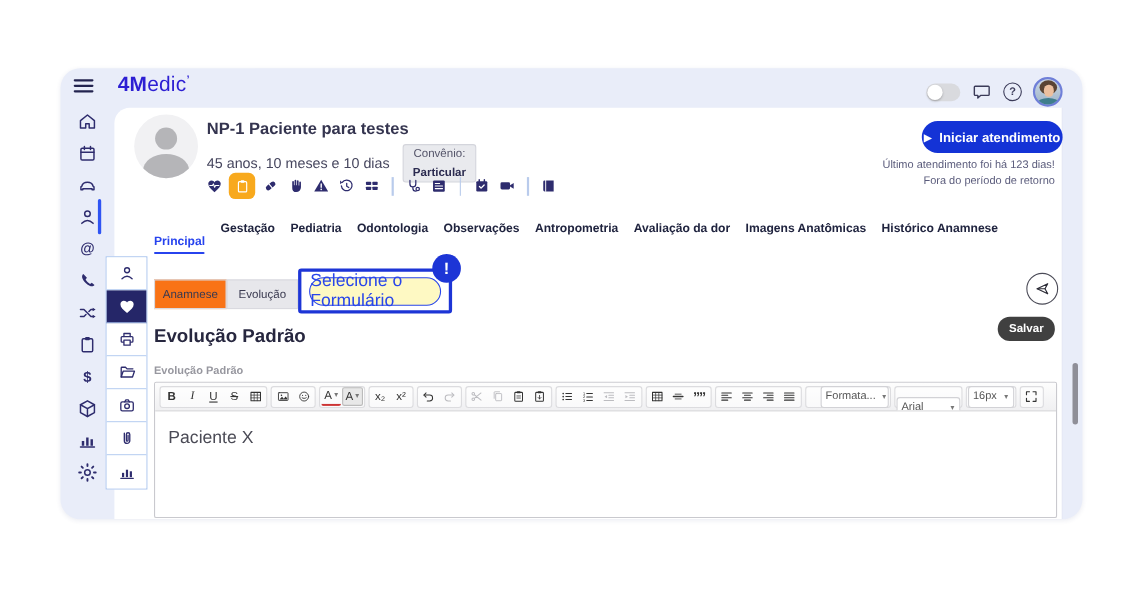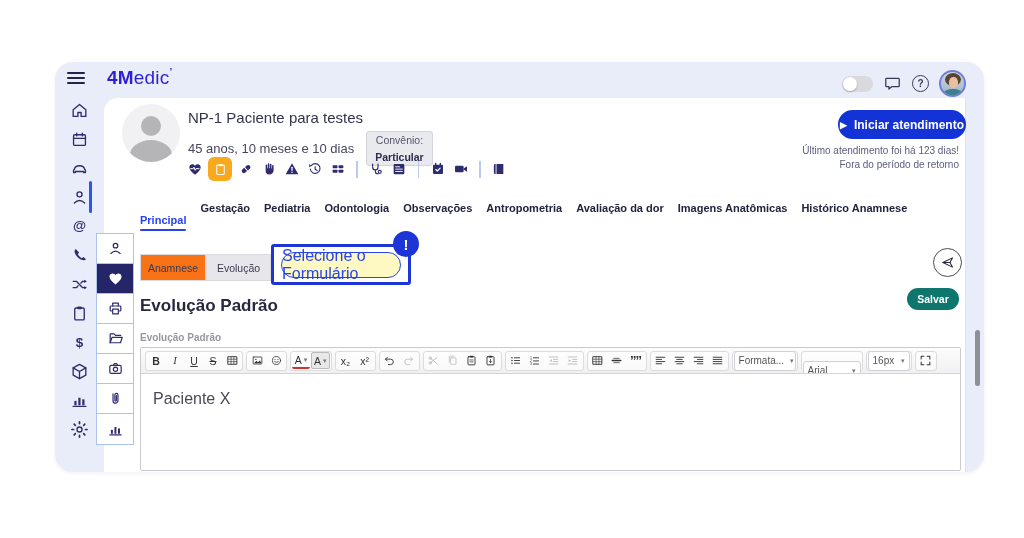--- a/index.html
+++ b/index.html
@@ -48,21 +48,21 @@
   .panel { position:absolute; left:49px; top:36px; width:862px; bottom:0; background:#fff;
            border-radius:14px 0 0 0; border-right:1px solid #dfe3f0; }
 
   
   .scroll-thumb { position:absolute; right:4px; top:268px; width:5px; height:56px; background:#8f8f98; border-radius:3px; cursor:pointer; }
 
   
   .pav { position:absolute; left:18px; top:6px; width:58px; height:58px; border-radius:50%; background:#f1f1f3; overflow:hidden; }
   .pav .head { position:absolute; left:19px; top:12px; width:20px; height:20px; border-radius:50%; background:#b5b5b8; }
   .pav .shoulders { position:absolute; left:8px; top:36px; width:42px; height:30px; border-radius:50%; background:#b5b5b8; }
-  .pname { position:absolute; left:84px; top:11px; font-size:15px; font-weight:400; color:#34344f; }
+  .pname { position:absolute; left:84px; top:11px; font-size:15px; font-weight:700; color:#34344f; }
   .page-row { position:absolute; left:84px; top:33px; display:flex; align-items:center; font-size:13px; color:#46465e;text-align:center; }
   .conv-badge { margin-left:12px; background:#e9eaee; border:1px solid #d4d5dc; border-radius:3px;
                 padding:2px 8px; font-size:10.5px; color:#55556a; display:flex; gap:5px; align-items:center;flex-direction:column; }
   .conv-badge b { color:#2b2b50; font-size:10.5px; }
 
   .pactions { position:absolute; left:81px; top:58px; height:26px; display:flex; align-items:center; gap:4px; }
   .pact { width:19px; height:22px; display:flex; align-items:center; justify-content:center; color:#2e2c6e; cursor:pointer; }
   .pact svg { width:16px; height:16px; }
   .pact.active { width:24px; height:24px; background:#f8a91d; border-radius:6px; color:#fff; }
   .pact.active svg { width:15px; height:15px; }
@@ -88,21 +88,21 @@
   .subtab.evolucao { left:102px; width:65px; background:#e7e7eb; }
   .hl-rect { position:absolute; left:167px; top:146px; width:140px; height:41px; border:3px solid #1d35d6; border-radius:3px; }
   .form-pill { position:absolute; left:177px; top:154px; width:120px; height:26px; border:1.5px solid #2946ea; border-radius:14px;
                background:#fef9c3; color:#2946ea; font-size:16px; display:flex; align-items:center; justify-content:center; cursor:pointer; }
   .excl-badge { position:absolute; left:289px; top:133px; width:26px; height:26px; border-radius:50%; background:#1d35d6;
                 color:#fff; font-size:15px; font-weight:800; display:flex; align-items:center; justify-content:center; }
 
   .send-btn { position:absolute; left:829px; top:150px; width:29px; height:29px; border-radius:50%; border:1.5px solid #4c4c58;
               background:#fff; color:#2a2a35; display:flex; align-items:center; justify-content:center; cursor:pointer; }
   .send-btn svg { width:17px; height:17px; }
-  .save-btn { position:absolute; left:803px; top:190px; width:52px; height:22px; background:#0f766e; color:#fff; border:none;
+  .save-btn { position:absolute; left:803px; top:190px; width:52px; height:22px; background:#404040; color:#fff; border:none;
               border-radius:12px; font-size:10.5px; font-weight:700; cursor:pointer; font-family:inherit; }
 
   .sec-title { position:absolute; left:36px; top:198px; font-size:17px; font-weight:700; color:#27273f; }
   .fld-label { position:absolute; left:36px; top:234px; font-size:10px; font-weight:700; color:#97979f; }
 
   
   .editor { position:absolute; left:36px; top:249px; width:821px; height:124px; border:1px solid #c9c9ce; border-radius:2px;
             background:#fff; display:flex; flex-direction:column; overflow:hidden; }
   .tbar { height:26px; background:linear-gradient(#fdfdfd,#f0f0f2); border-bottom:1px solid #d5d5d8;
           display:flex; align-items:center; padding:0 4px; gap:3px; overflow:hidden; flex:none; }
@@ -552,21 +552,21 @@
                   <path d="M4 6h16M10 10h10M4 14h16M10 18h10"></path>
                 </svg>
               </div>
               <div class="tb-btn">
                 <svg viewBox="0 0 24 24" fill="none" stroke="currentColor" stroke-width="1.7" stroke-linecap="round" stroke-linejoin="round">
                   <path d="M4 6h16M4 10h16M4 14h16M4 18h16"></path>
                 </svg>
               </div>
             </div>
             <div class="tb-group">
-              <div class="tb-dd" style="width: 62px;">
+              <div class="tb-dd" style="width: 62px; margin-left: 12px;">
                 <span>Formata...</span>
                 <span class="caret">▾</span>
               </div>
             </div>
             <div class="tb-group">
               <div class="tb-dd" style="width: 58px; margin-top: 20px;">
                 <span>Arial</span>
                 <span class="caret">▾</span>
               </div>
             </div>

